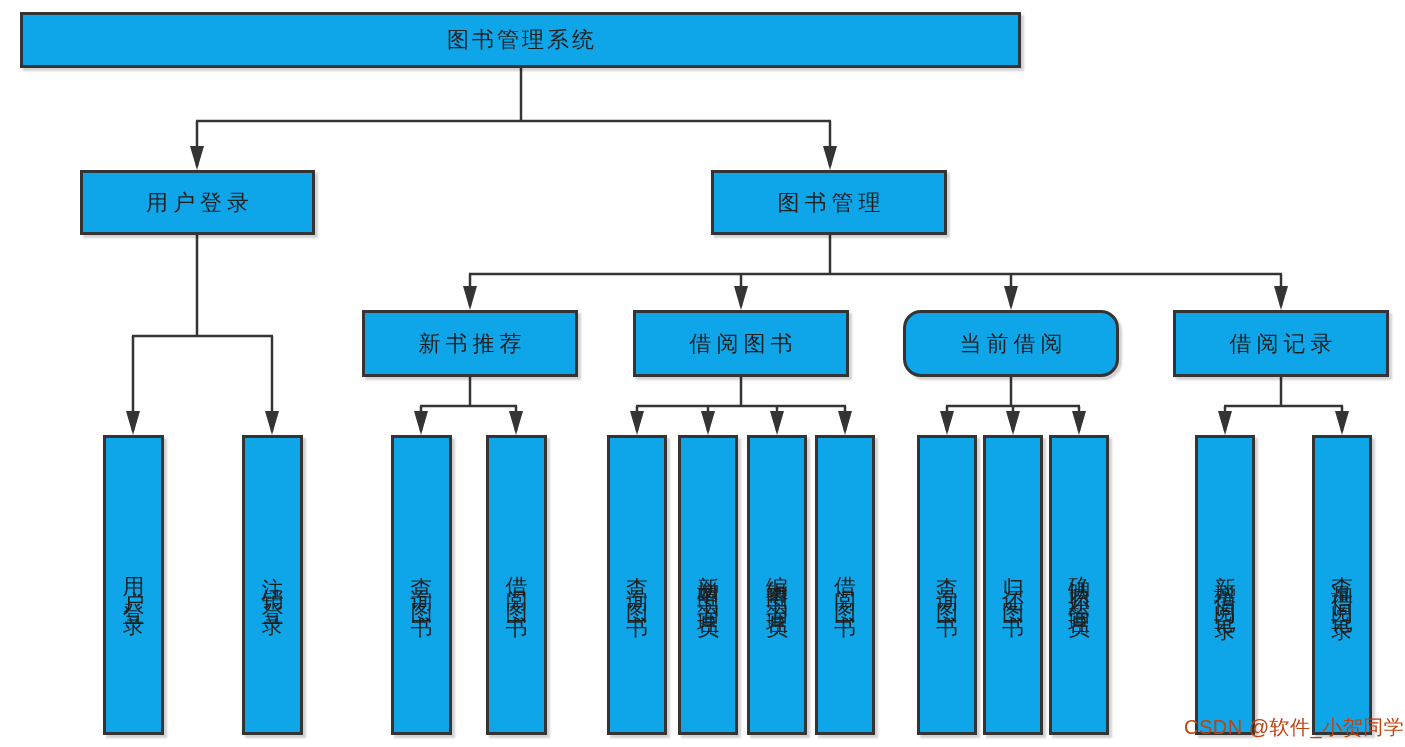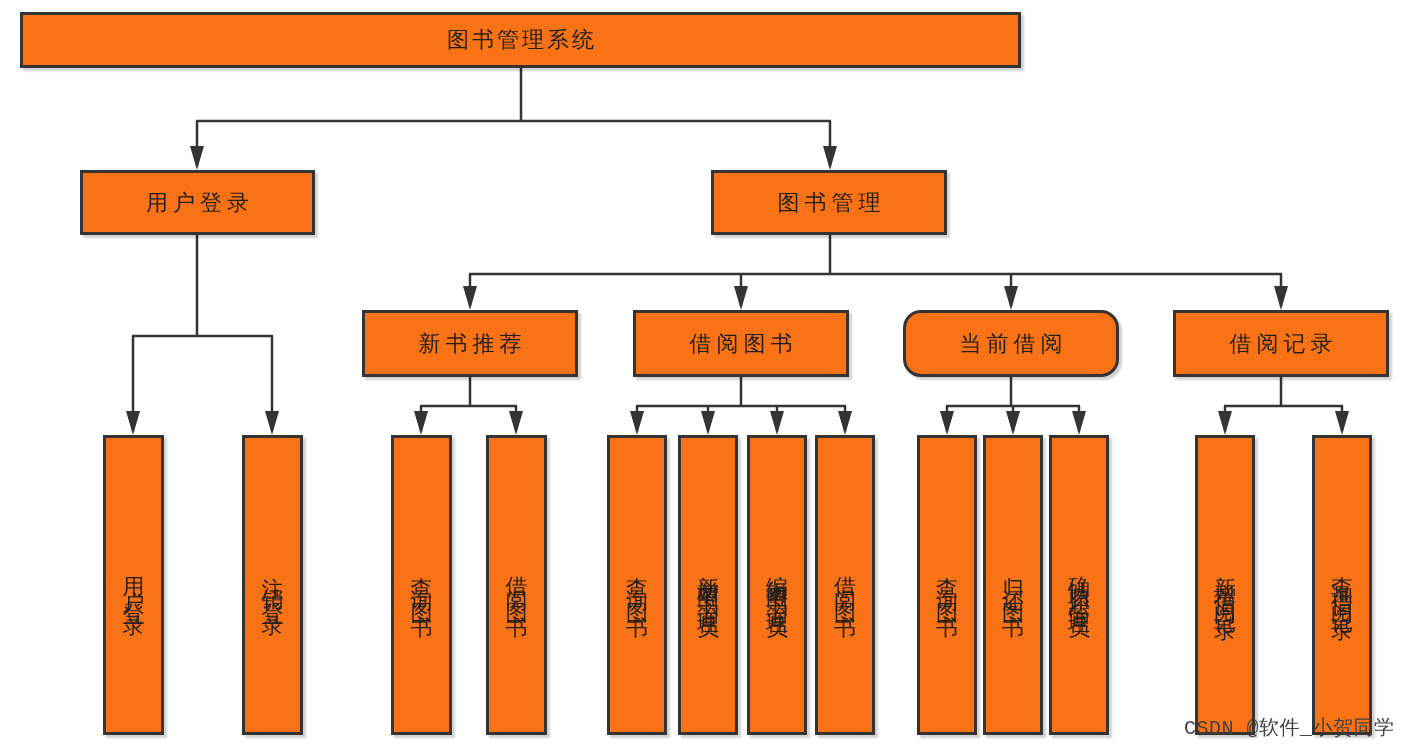--- a/index.html
+++ b/index.html
@@ -7,21 +7,21 @@
     position:relative;
     width:1405px;height:747px;
     background:#ffffff;
     font-family:"Liberation Sans",sans-serif;
     overflow:hidden;
   }
   .wires{position:absolute;left:0;top:0;z-index:0;}
   .node{
     position:absolute;
     box-sizing:border-box;
-    background:#f97316;
+    background:#0ea5e9;
     border:3px solid #343434;
     color:#1f1f1f;
     display:flex;align-items:center;justify-content:center;
     z-index:1;
     box-shadow:3px 3px 2px rgba(0,0,0,0.18);
   }
   .node.h{font-size:22px;letter-spacing:5px;text-indent:5px;white-space:nowrap;}
   .node.root{font-size:22px;letter-spacing:3px;text-indent:3px;}
   .node.leaf span{
     writing-mode:vertical-rl;
@@ -30,24 +30,23 @@
     font-size:22px;
   }
   .ls-wide span{letter-spacing:13px;}
   .ls-mid span{letter-spacing:9px;}
   .ls-tight span{letter-spacing:6px;}
   .watermark{
     position:absolute;
     left:1184px;top:714px;
     z-index:10;
     font-size:20px;
-    color:#404040;
+    color:#c2410c;
     white-space:nowrap;
     letter-spacing:0.5px;
-    font-family:Liberation Mono, monospace;
   }
 </style>
 </head>
 <body>
 
 <div class="canvas">
 
   <svg class="wires" width="1405" height="747" viewBox="0 0 1405 747">
     <g stroke="#343434" stroke-width="2.5" fill="none">
 

